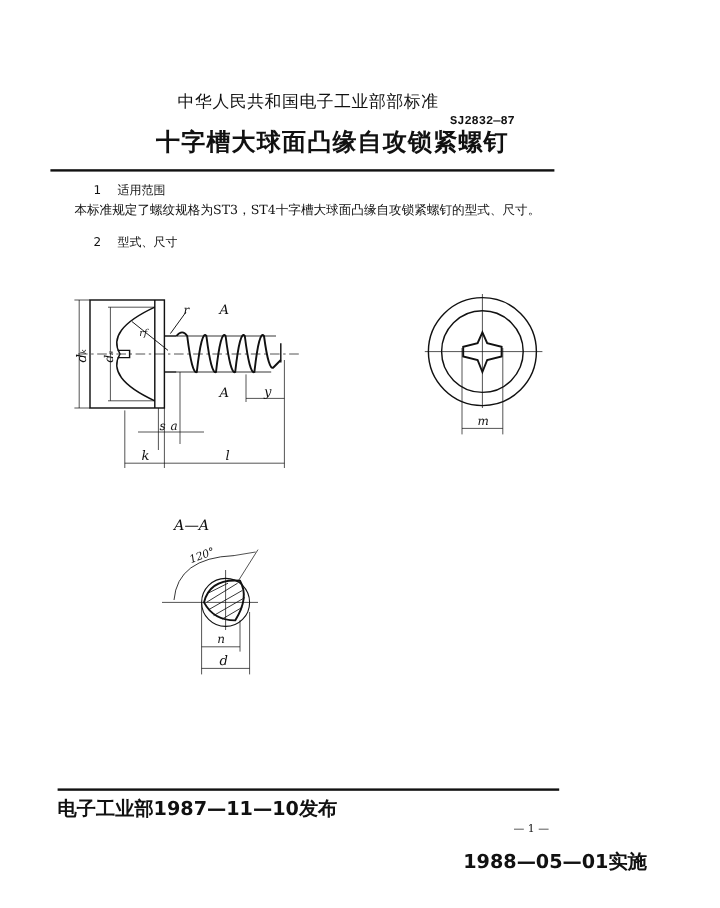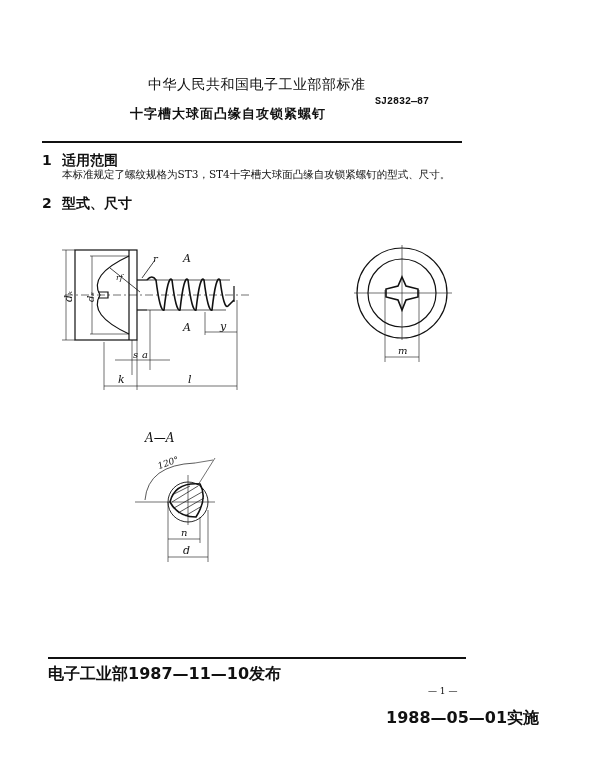--- a/index.html
+++ b/index.html
@@ -3,25 +3,25 @@
   <meta charset="utf-8">
   <style>
     html, body { margin: 0; padding: 0; background: #ffffff; }
     body { width: 600px; height: 757px; position: relative; overflow: hidden;
            font-family: "DejaVu Serif", "Liberation Serif", serif; color: #111; }
     .abs { position: absolute; }
     .header-org { left: 148px; top: 76px; font-size: 14px; font-weight: normal; letter-spacing: 0.5px;
                   font-family: "DejaVu Sans", "Liberation Sans", sans-serif; white-space: nowrap; }
     .std-code { left: 375px; top: 96px; font-size: 10px; font-weight: bold; white-space: nowrap;
                 font-family: "Liberation Mono", "DejaVu Sans Mono", monospace; }
-    .doc-title { left: 130px; top: 105px; font-size: 13px; font-weight: bold; letter-spacing: 1px;
+    .doc-title { left: 130px; top: 105px; font-size: 20px; font-weight: bold; letter-spacing: 1px;
                  font-family: "DejaVu Sans", "Liberation Sans", sans-serif; white-space: nowrap; }
     .rule { background: #111; height: 2px; }
-    .sec { font-size: 14px; font-weight: bold; white-space: nowrap;
-           font-family: "DejaVu Sans", "Liberation Sans", sans-serif; }
+    .sec { font-size: 10px; font-weight: normal; white-space: nowrap;
+           font-family: "DejaVu Sans", "Liberation Sans", sans-serif; margin-left: 36px; }
     .sec .num { display: inline-block; width: 20px; }
     .para { font-size: 10.5px; white-space: nowrap; }
     .footer { font-size: 16px; font-weight: bold; white-space: nowrap;
               font-family: "DejaVu Sans", "Liberation Sans", sans-serif; }
     .pageno { font-size: 9px; white-space: nowrap; }
     svg text { font-family: "DejaVu Serif", "Liberation Serif", serif; font-style: italic; }
   </style>
 </head>
 <body>
 

